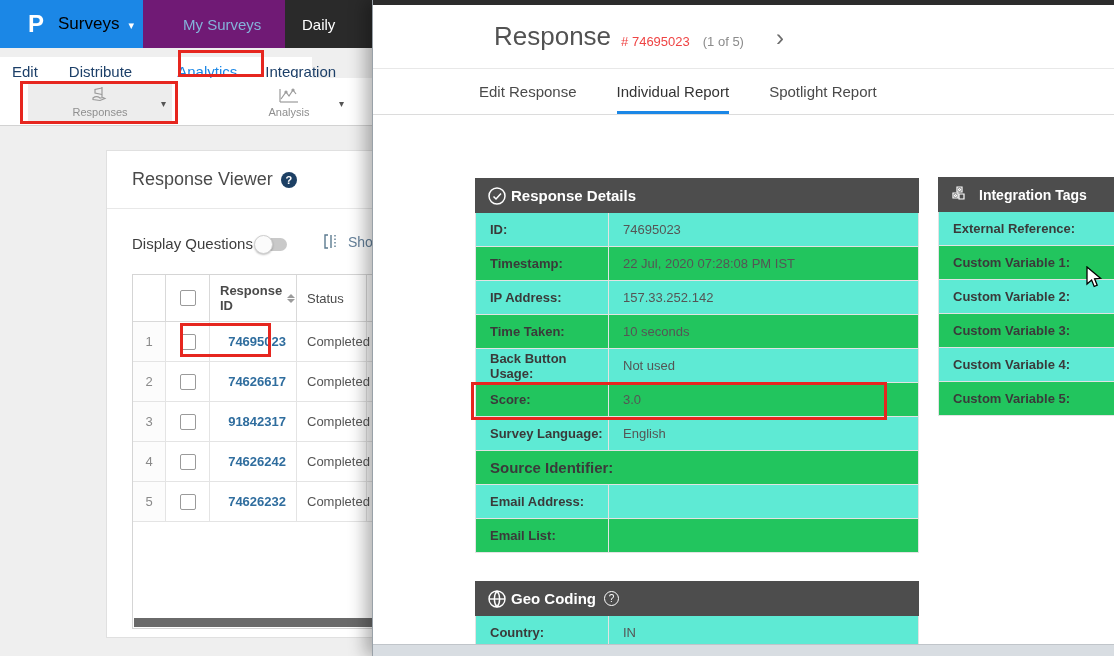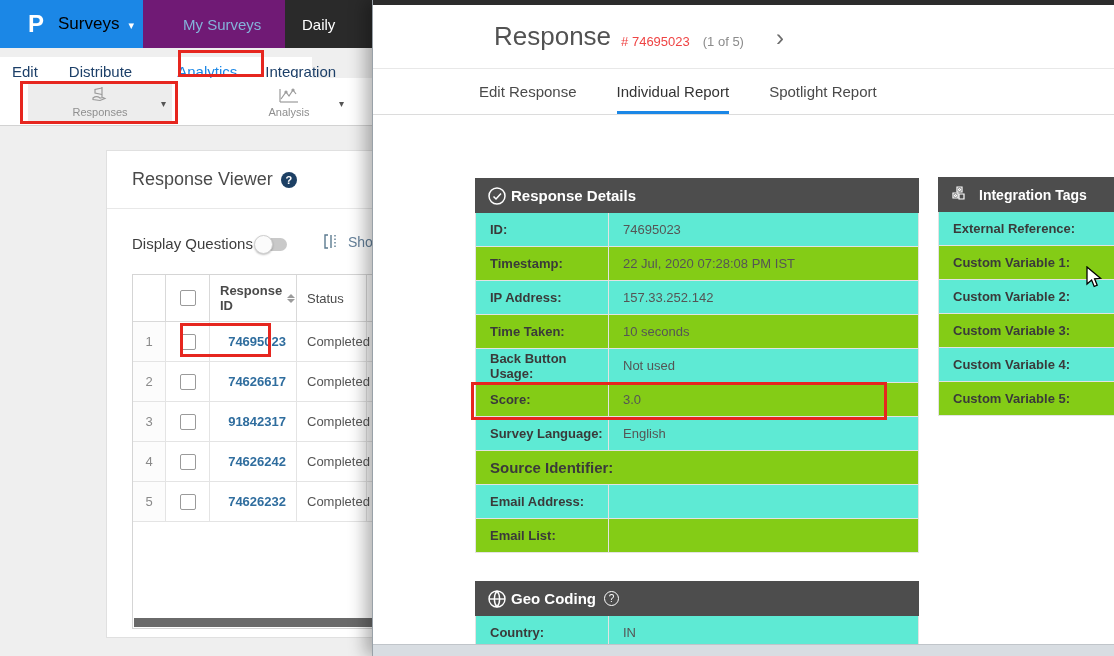--- a/index.html
+++ b/index.html
@@ -105,21 +105,21 @@
   .ptab { font-size:15px; color:#4a4a4a; display:flex; align-items:center;
     margin-right:40px; cursor:pointer; border-bottom:3px solid transparent; padding-top:2px; }
   .ptab.active { color:#333; border-bottom:3px solid #1b87e6; }
 
   .sect { position:absolute; background:#fff; }
   .sect-head { height:35px; background:#4d4d4d; display:flex; align-items:center; padding-left:12px; }
   .sect-head .stitle { color:#fff; font-size:15px; font-weight:700; margin-left:4px; }
   .geo-help { display:inline-flex; width:15px; height:15px; border:1px solid #fff; border-radius:50%;
     color:#fff; font-size:10px; align-items:center; justify-content:center; margin-left:8px; }
   .drow { display:flex; height:34px; border:1px solid #e3e3e3; border-top:none; background:#5eead4; }
-  .drow.alt { background:#84cc16;text-align:center; }
+  .drow.alt { background:#22c55e;text-align:center; }
   .dlabel { width:133px; display:flex; align-items:center; padding-left:14px;
     font-size:13px; font-weight:700; color:#3a3a3a; border-right:1px solid #e3e3e3; }
   .dval { flex:1; display:flex; align-items:center; padding-left:14px; font-size:13px; color:#555; }
   .drow.full .dlabel { width:auto; border-right:none; font-size:15px; }
   .sect-details { left:102px; top:178px; width:444px; }
   .sect-geo { left:102px; top:581px; width:444px; }
   .sect-integration { left:565px; top:177px; width:190px; }
   .sect-integration .drow { height:34px; }
   .sect-integration .dlabel { width:auto; border-right:none; }
   .sect-integration .sect-head .stitle { font-size:14px; margin-left:10px; }

